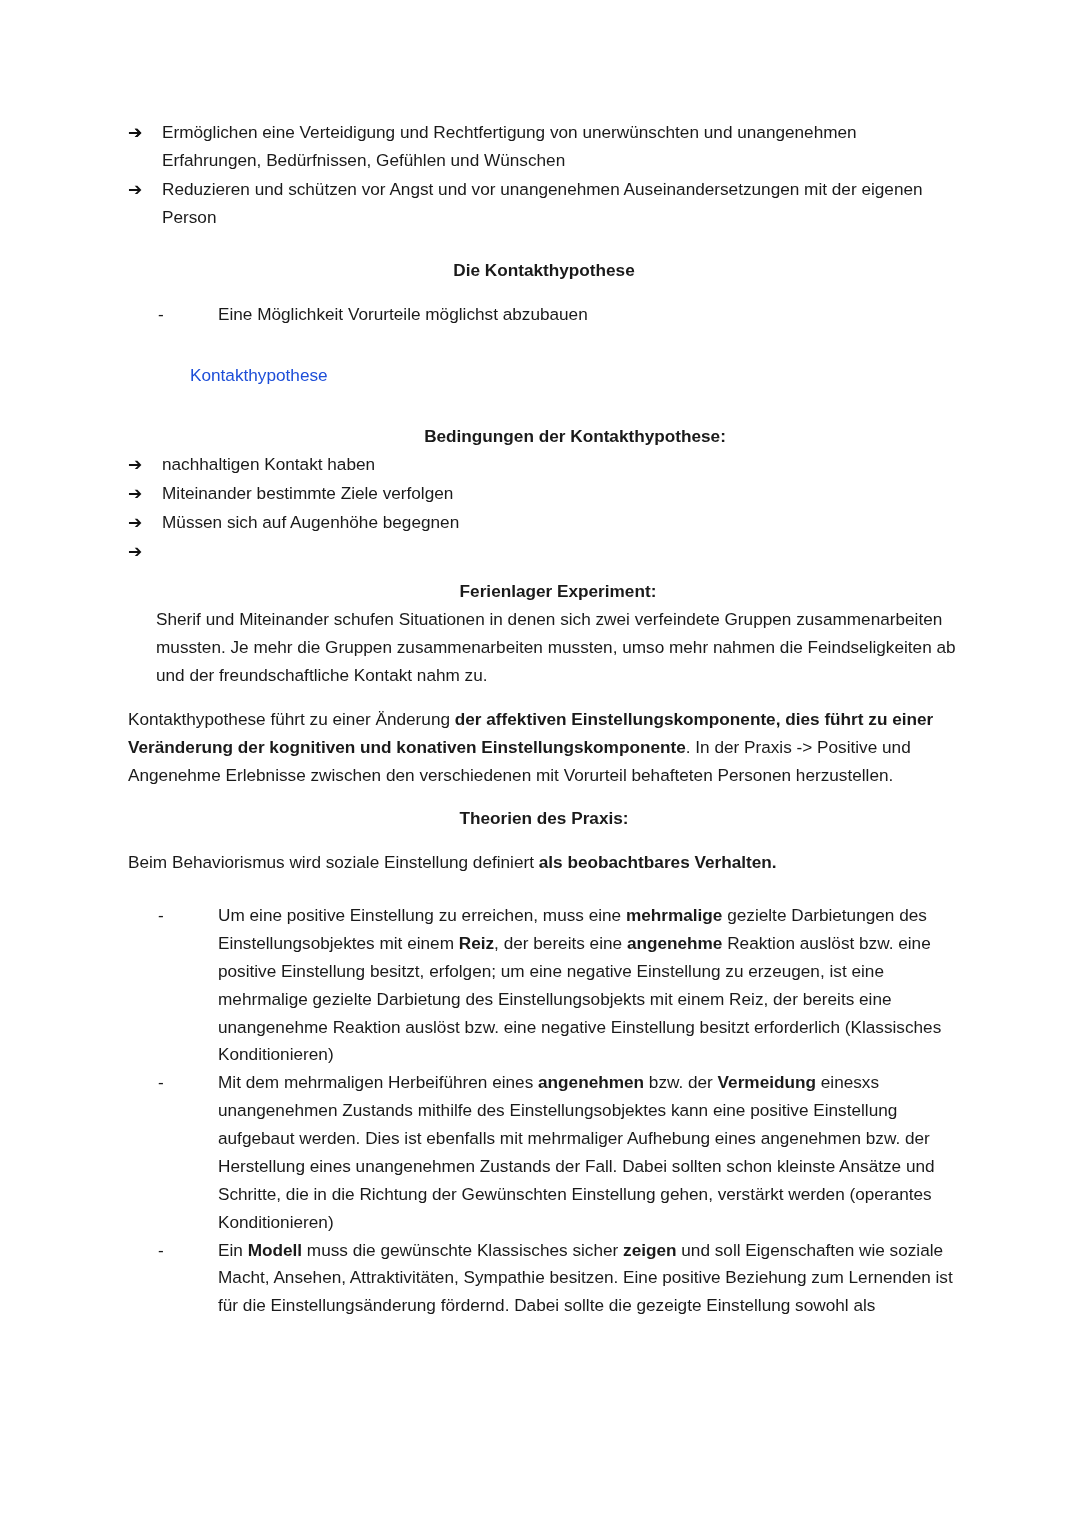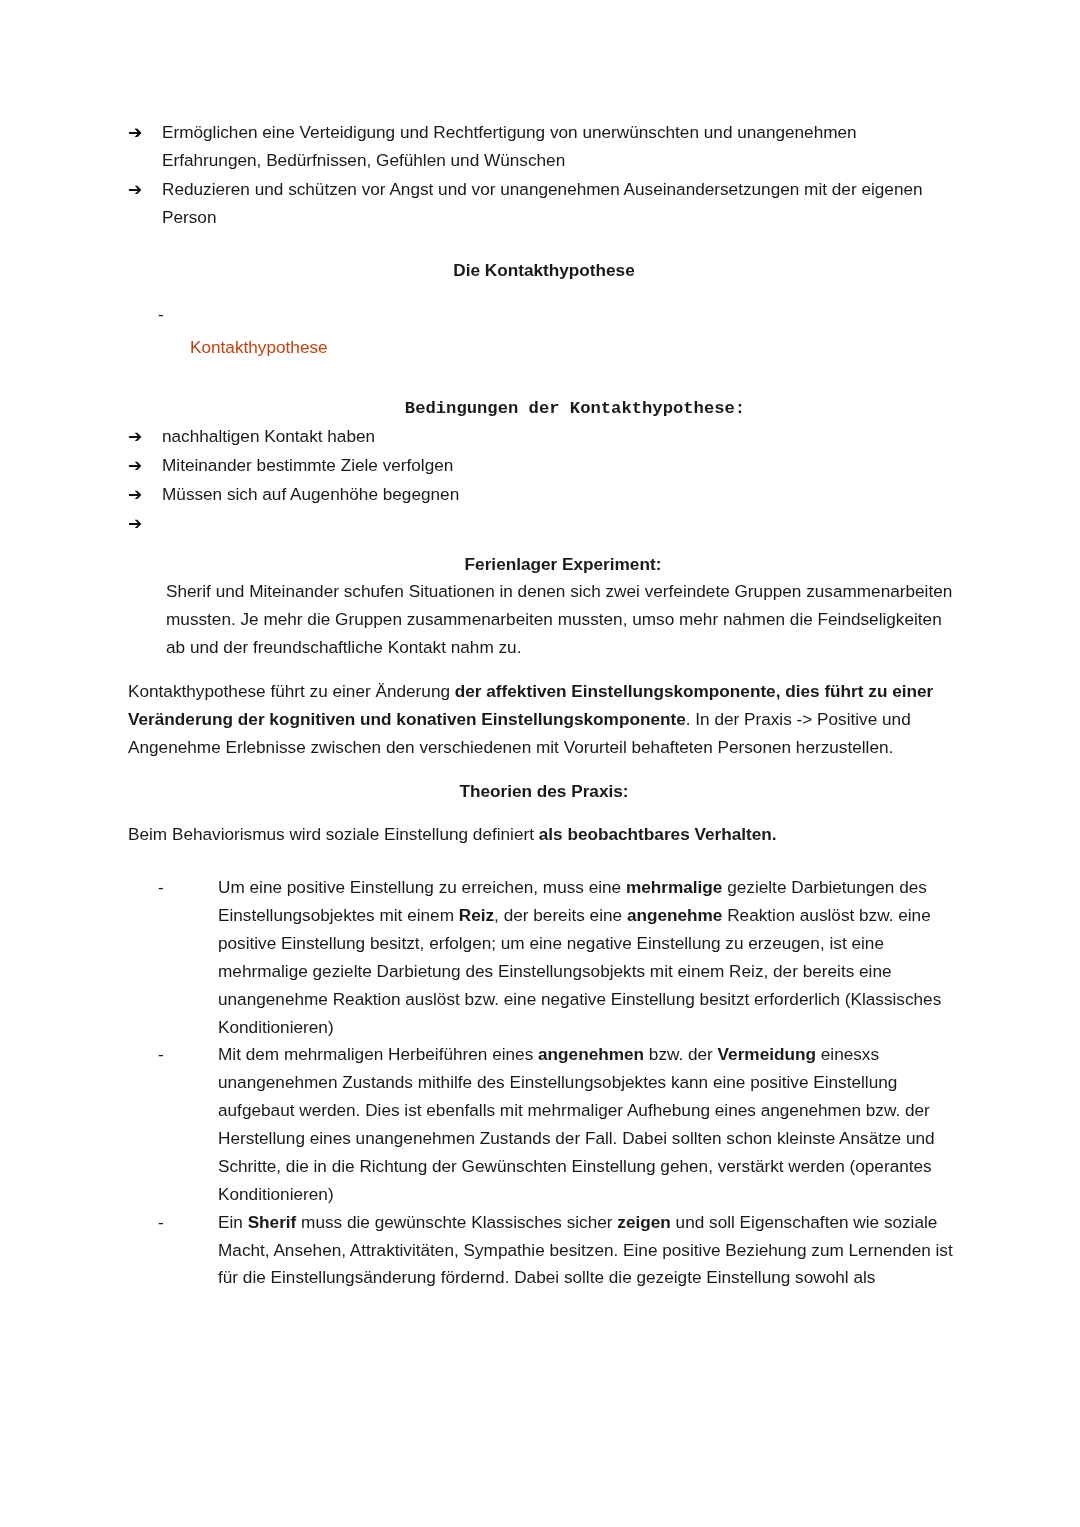--- a/index.html
+++ b/index.html
@@ -74,32 +74,31 @@
   
   .para {
     margin: 0;
   }
   .heading {
     font-weight: 700;
     margin: 0;
     text-align: center;
   }
   .indent-block {
-    margin-left: 38px;
+    margin-left: 28px;
   }
   .indent-block-2 {
     margin-left: 62px;
-    font-family: Liberation Mono, monospace;
   }
   .quote-block {
     margin-left: 62px;
     color: #3b72ae;
   }
   .quote-block .quote-title {
-    color: #c2410c;
+    color: #1d4ed8;
   }
   b, strong { font-weight: 700; }
 
   
   .sp-xs { height: 9px; }
   .sp-s  { height: 16px; }
   .sp-m  { height: 25px; }
   .sp-l  { height: 33px; }
   .sp-xl { height: 41px; }
 </style>
@@ -125,20 +124,21 @@
 
     <div class="sp-m"></div>
 
     <p class="heading">Die Kontakthypothese</p>
 
     <div class="sp-s"></div>
 
     <ul class="dash-list">
       <li class="dash-item">
         <span class="dash-icon">-</span>
+        <span>Eine Möglichkeit Vorurteile möglichst abzubauen</span>
       </li>
     </ul>
 
     <div class="sp-l"></div>
 
     <div class="quote-block">
       <p class="para quote-title">Kontakthypothese</p>
     </div>
 
     <div class="sp-l"></div>
@@ -191,18 +191,18 @@
       <li class="dash-item">
         <span class="dash-icon">-</span>
         <span><span>Um eine positive Einstellung zu erreichen, muss eine </span><b>mehrmalige</b><span> gezielte Darbietungen des Einstellungsobjektes mit einem </span><b>Reiz</b><span>, der bereits eine </span><b>angenehme</b><span> Reaktion auslöst bzw. eine positive Einstellung besitzt, erfolgen; um eine negative Einstellung zu erzeugen, ist eine mehrmalige gezielte Darbietung des Einstellungsobjekts mit einem Reiz, der bereits eine unangenehme Reaktion auslöst bzw. eine negative Einstellung besitzt erforderlich (Klassisches Konditionieren)</span></span>
       </li>
       <li class="dash-item">
         <span class="dash-icon">-</span>
         <span><span>Mit dem mehrmaligen Herbeiführen eines </span><b>angenehmen</b><span> bzw. der </span><b>Vermeidung</b><span> einesxs unangenehmen Zustands mithilfe des Einstellungsobjektes kann eine positive Einstellung aufgebaut werden. Dies ist ebenfalls mit mehrmaliger Aufhebung eines angenehmen bzw. der Herstellung eines unangenehmen Zustands der Fall. Dabei sollten schon kleinste Ansätze und Schritte, die in die Richtung der Gewünschten Einstellung gehen, verstärkt werden (operantes Konditionieren)</span></span>
       </li>
       <li class="dash-item">
         <span class="dash-icon">-</span>
-        <span><span>Ein </span><b>Sherif</b><span> muss die gewünschte Klassisches sicher </span><b>zeigen</b><span> und soll Eigenschaften wie soziale Macht, Ansehen, Attraktivitäten, Sympathie besitzen. Eine positive Beziehung zum Lernenden ist für die Einstellungsänderung fördernd. Dabei sollte die gezeigte Einstellung sowohl als</span></span>
+        <span><span>Ein </span><b>Modell</b><span> muss die gewünschte Klassisches sicher </span><b>zeigen</b><span> und soll Eigenschaften wie soziale Macht, Ansehen, Attraktivitäten, Sympathie besitzen. Eine positive Beziehung zum Lernenden ist für die Einstellungsänderung fördernd. Dabei sollte die gezeigte Einstellung sowohl als</span></span>
       </li>
     </ul>
 
   </div>
 </div>
 
 </body></html>

